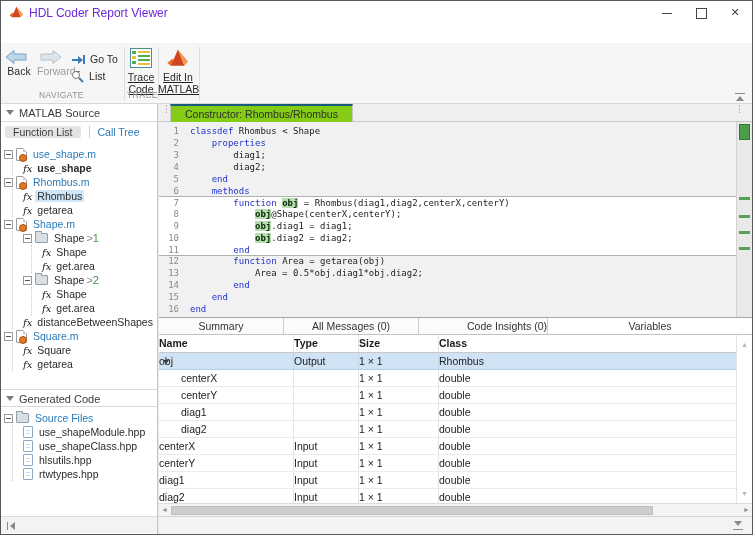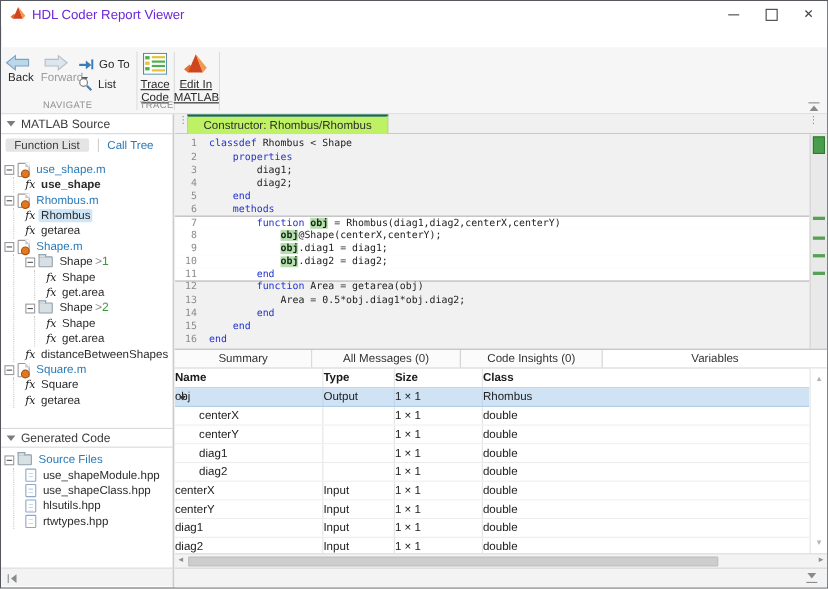--- a/index.html
+++ b/index.html
@@ -81,40 +81,40 @@
   .ic-folder::before { content:""; position:absolute; left:-1px; top:-3px; width:5px; height:2px; background:#d9e0e4; border:1px solid #8fa1ad; border-bottom:none; }
   .ic-doc { width:10px; height:12px; background:#fff; border:1px solid #8fa8c8; border-radius:1px; position:relative; margin-right:4px; flex:none; }
   .ic-doc::after { content:""; position:absolute; left:2px; right:2px; top:3px; height:6px;
     background:repeating-linear-gradient(#c9d8ea 0 1px, transparent 1px 3px); }
   
   #vsplit { position:absolute; left:156px; top:103px; bottom:0; width:2px; background:#e9e9e9; border-left:1px solid #c6c6c6; }
   
   #editor { position:absolute; left:158px; top:103px; right:0; height:213px; }
   #edit-tabstrip { position:absolute; left:0; top:0; right:0; height:18px; background:#f0f0f0; border-bottom:1px solid #c6c6c6; }
   #tab-handle { position:absolute; left:3px; top:3px; width:5px; height:12px; color:#8a8a8a; font-size:9px; line-height:4px; }
-  #edit-tab { position:absolute; left:11px; top:0; height:18px; background:#bef264; border-left:1px solid #c6c6c6; border-right:1px solid #c6c6c6; border-top:2px solid #175d77; padding:0 14px; line-height:16px; font-size:10.5px; color:#2e2e2e; }
+  #edit-tab { position:absolute; left:11px; top:0; height:18px; background:#84cc16; border-left:1px solid #c6c6c6; border-right:1px solid #c6c6c6; border-top:2px solid #175d77; padding:0 14px; line-height:16px; font-size:10.5px; color:#2e2e2e; }
   #tab-menu { position:absolute; right:8px; top:3px; color:#8a8a8a; font-size:9px; line-height:4px; }
   #code { position:absolute; left:0; top:18px; right:16px; bottom:0; background:#f1f1f1; padding-top:3px; overflow:hidden; }
   .cl { height:12px; display:flex; font-family:"DejaVu Sans Mono", monospace; font-size:9px; line-height:12px; white-space:pre; }
   .cl .ln { width:20px; text-align:right; color:#8a8a8a; flex:none; }
   .cl .ct { padding-left:11px; }
   .cl.blk { background:#fff; }
   .cl.b-top { border-top:1px solid #b0b0b0; margin-top:-1px; }
   .cl.b-bot { border-bottom:1px solid #b0b0b0; margin-bottom:-1px; }
   .kw { color:#2233cc; }
   .hl { background:#b7dcb0; font-weight:bold; color:#0c2a0c; }
   #annobar { position:absolute; right:0; top:18px; width:16px; bottom:0; background:#e9e9e9; border-left:1px solid #d2d2d2; }
   #anno-top { position:absolute; left:2px; right:2px; top:2px; height:16px; background:#4a9d4a; border:1px solid #2f7a2f; }
   .anno-dash { position:absolute; left:2px; right:2px; height:3px; background:#56a156; }
   
   #bottom { position:absolute; left:158px; top:316px; right:0; bottom:0; background:#fff; border-top:1px solid #a8a8a8; }
   #btabs { display:flex; height:17px; border-bottom:1px solid #c2c2c2; }
   .btab { border-right:1px solid #cccccc; font-size:10.5px; color:#333; text-align:center; line-height:17px; background:#fbfbfb; }
   .btab.sel { background:#fff; }
-  .btab.t0 { width:125px; } .btab.t1 { width:135px; } .btab.t2 { width:129px; } .btab.t3 { flex:1; border-right:none; }
+  .btab.t0 { width:125px; } .btab.t1 { width:135px; } .btab.t2 { width:129px;text-align:right; } .btab.t3 { flex:1; border-right:none; }
   #vartable { position:absolute; left:0; top:17px; right:16px; bottom:31px; overflow:hidden; }
   .vrow { display:flex; height:17px; border-bottom:1px solid #ebebeb; background:#fff; }
   .vrow.head { height:18px; border-bottom:1px solid #c8c8c8; font-weight:bold; color:#1a1a1a; }
   .vrow.sel { background:#cfe3f5; border-bottom:1px solid #b3cfe8; }
   .vcell { font-size:10.5px; line-height:17px; border-right:1px solid #e4e4e4; overflow:hidden; white-space:nowrap; }
   .vrow.sel .vcell { border-right-color:#c0d7ec; }
   .c-name { width:135px; flex:none; position:relative; }
   .c-type { width:65px;  flex:none; }
   .c-size { width:80px;  flex:none; }
   .c-class{ flex:1; border-right:none; }

